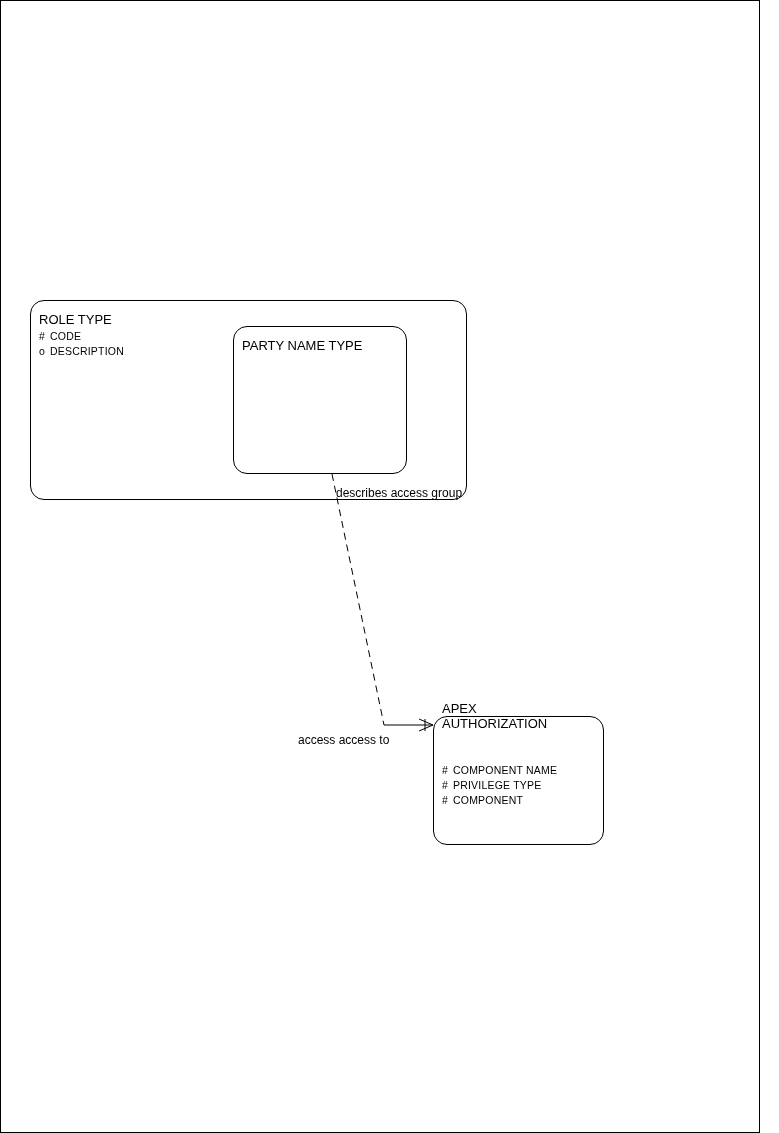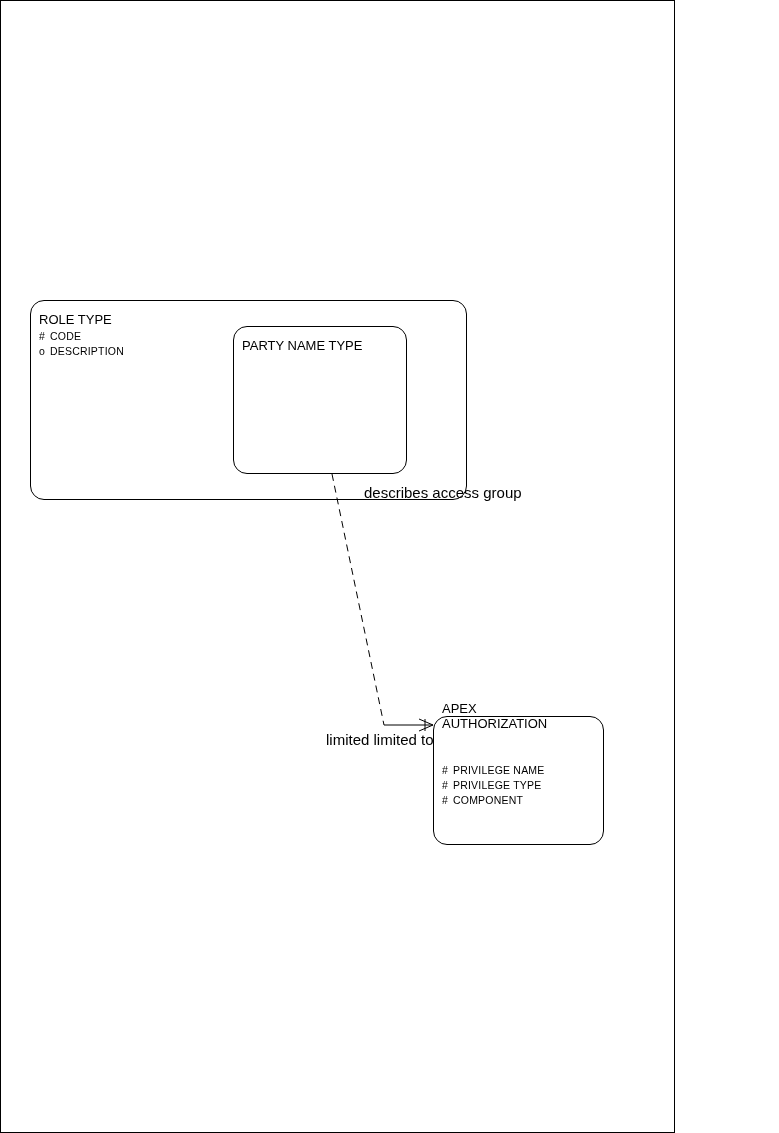--- a/index.html
+++ b/index.html
@@ -5,21 +5,21 @@
   html, body {
     margin: 0;
     padding: 0;
     background: #ffffff;
   }
   body {
     font-family: "Liberation Sans", sans-serif;
   }
   #canvas {
     position: relative;
-    width: 675px;
+    width: 760px;
     height: 1133px;
     background: #ffffff;
     box-sizing: border-box;
     border: 1px solid #000000;
     overflow: hidden;
   }
   .entity {
     position: absolute;
     box-sizing: border-box;
     border: 1px solid #000000;
@@ -90,25 +90,24 @@
     left: 441px;
     top: 700px;
   }
   #apex-authorization-attrs {
     left: 441px;
     top: 762px;
   }
   
   .rel-label {
     position: absolute;
-    font-size: 15px;
+    font-size: 12px;
     line-height: 14px;
     color: #000000;
     white-space: nowrap;
-    margin-left: 28px;
   }
   #label-describes {
     left: 335px;
     top: 485px;
   }
   #label-access-limited {
     left: 297px;
     top: 732px;
   }
   svg.connector {
@@ -149,28 +148,28 @@
 
   <div class="entity" id="party-role-type-entity"></div>
   <div class="entity-title" id="party-role-type-title">PARTY NAME TYPE</div>
 
   <div class="entity" id="apex-authorization-entity"></div>
   <div class="entity-title" id="apex-authorization-title">APEX
 AUTHORIZATION</div>
   <div class="attr-list" id="apex-authorization-attrs">
     <div class="attr-row">
       <span class="attr-marker">#</span>
-      <span class="attr-name">PRIVILEGE NAME</span>
+      <span class="attr-name">COMPONENT NAME</span>
     </div>
     <div class="attr-row">
       <span class="attr-marker">#</span>
       <span class="attr-name">PRIVILEGE TYPE</span>
     </div>
     <div class="attr-row">
       <span class="attr-marker">#</span>
       <span class="attr-name">COMPONENT</span>
     </div>
   </div>
 
   <div class="rel-label" id="label-describes">describes access group</div>
-  <div class="rel-label" id="label-access-limited">limited limited to</div>
+  <div class="rel-label" id="label-access-limited">access access to</div>
 
 </div>
 
 </body></html>

